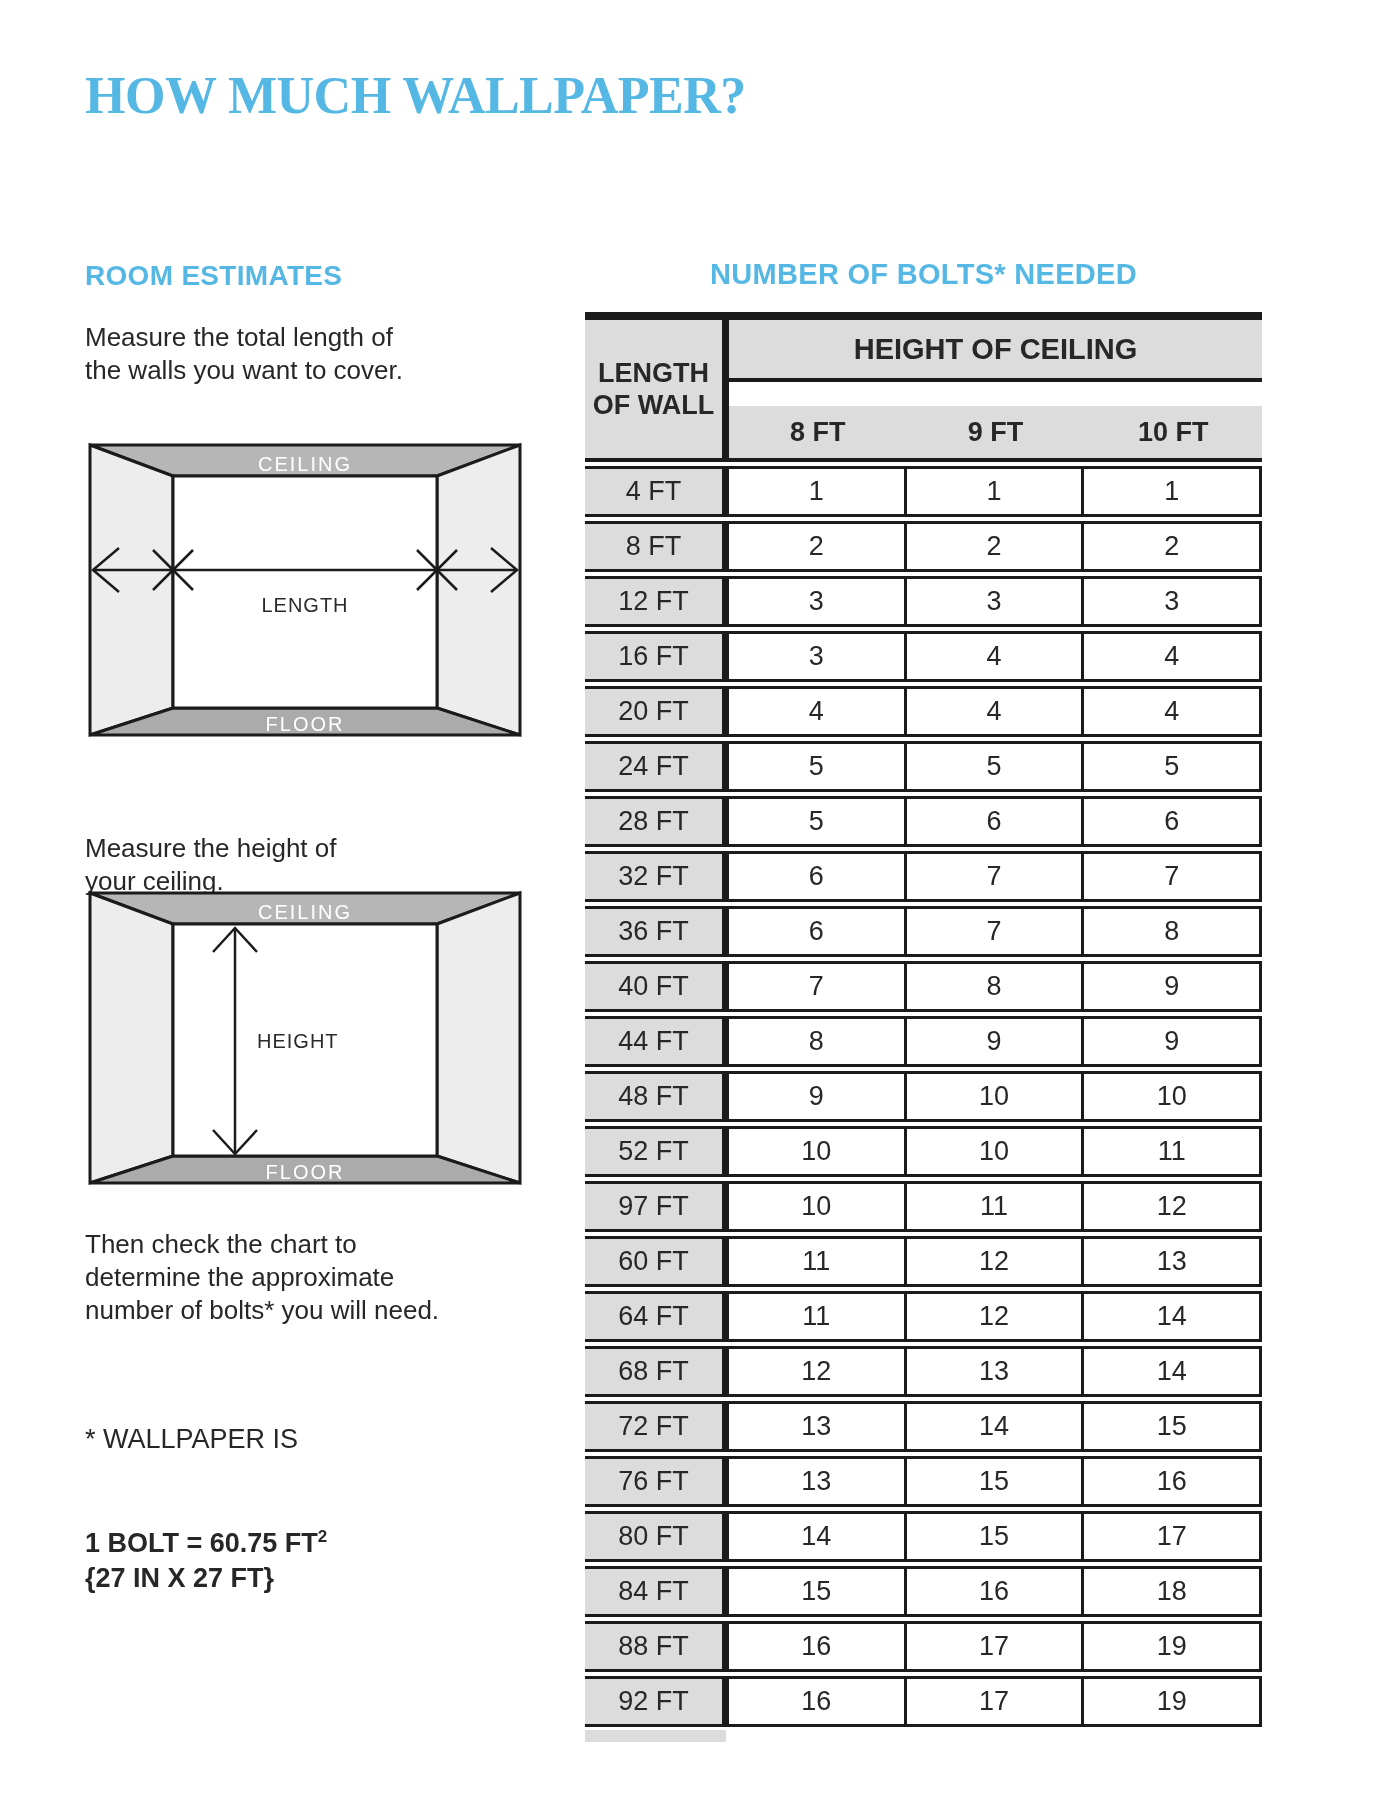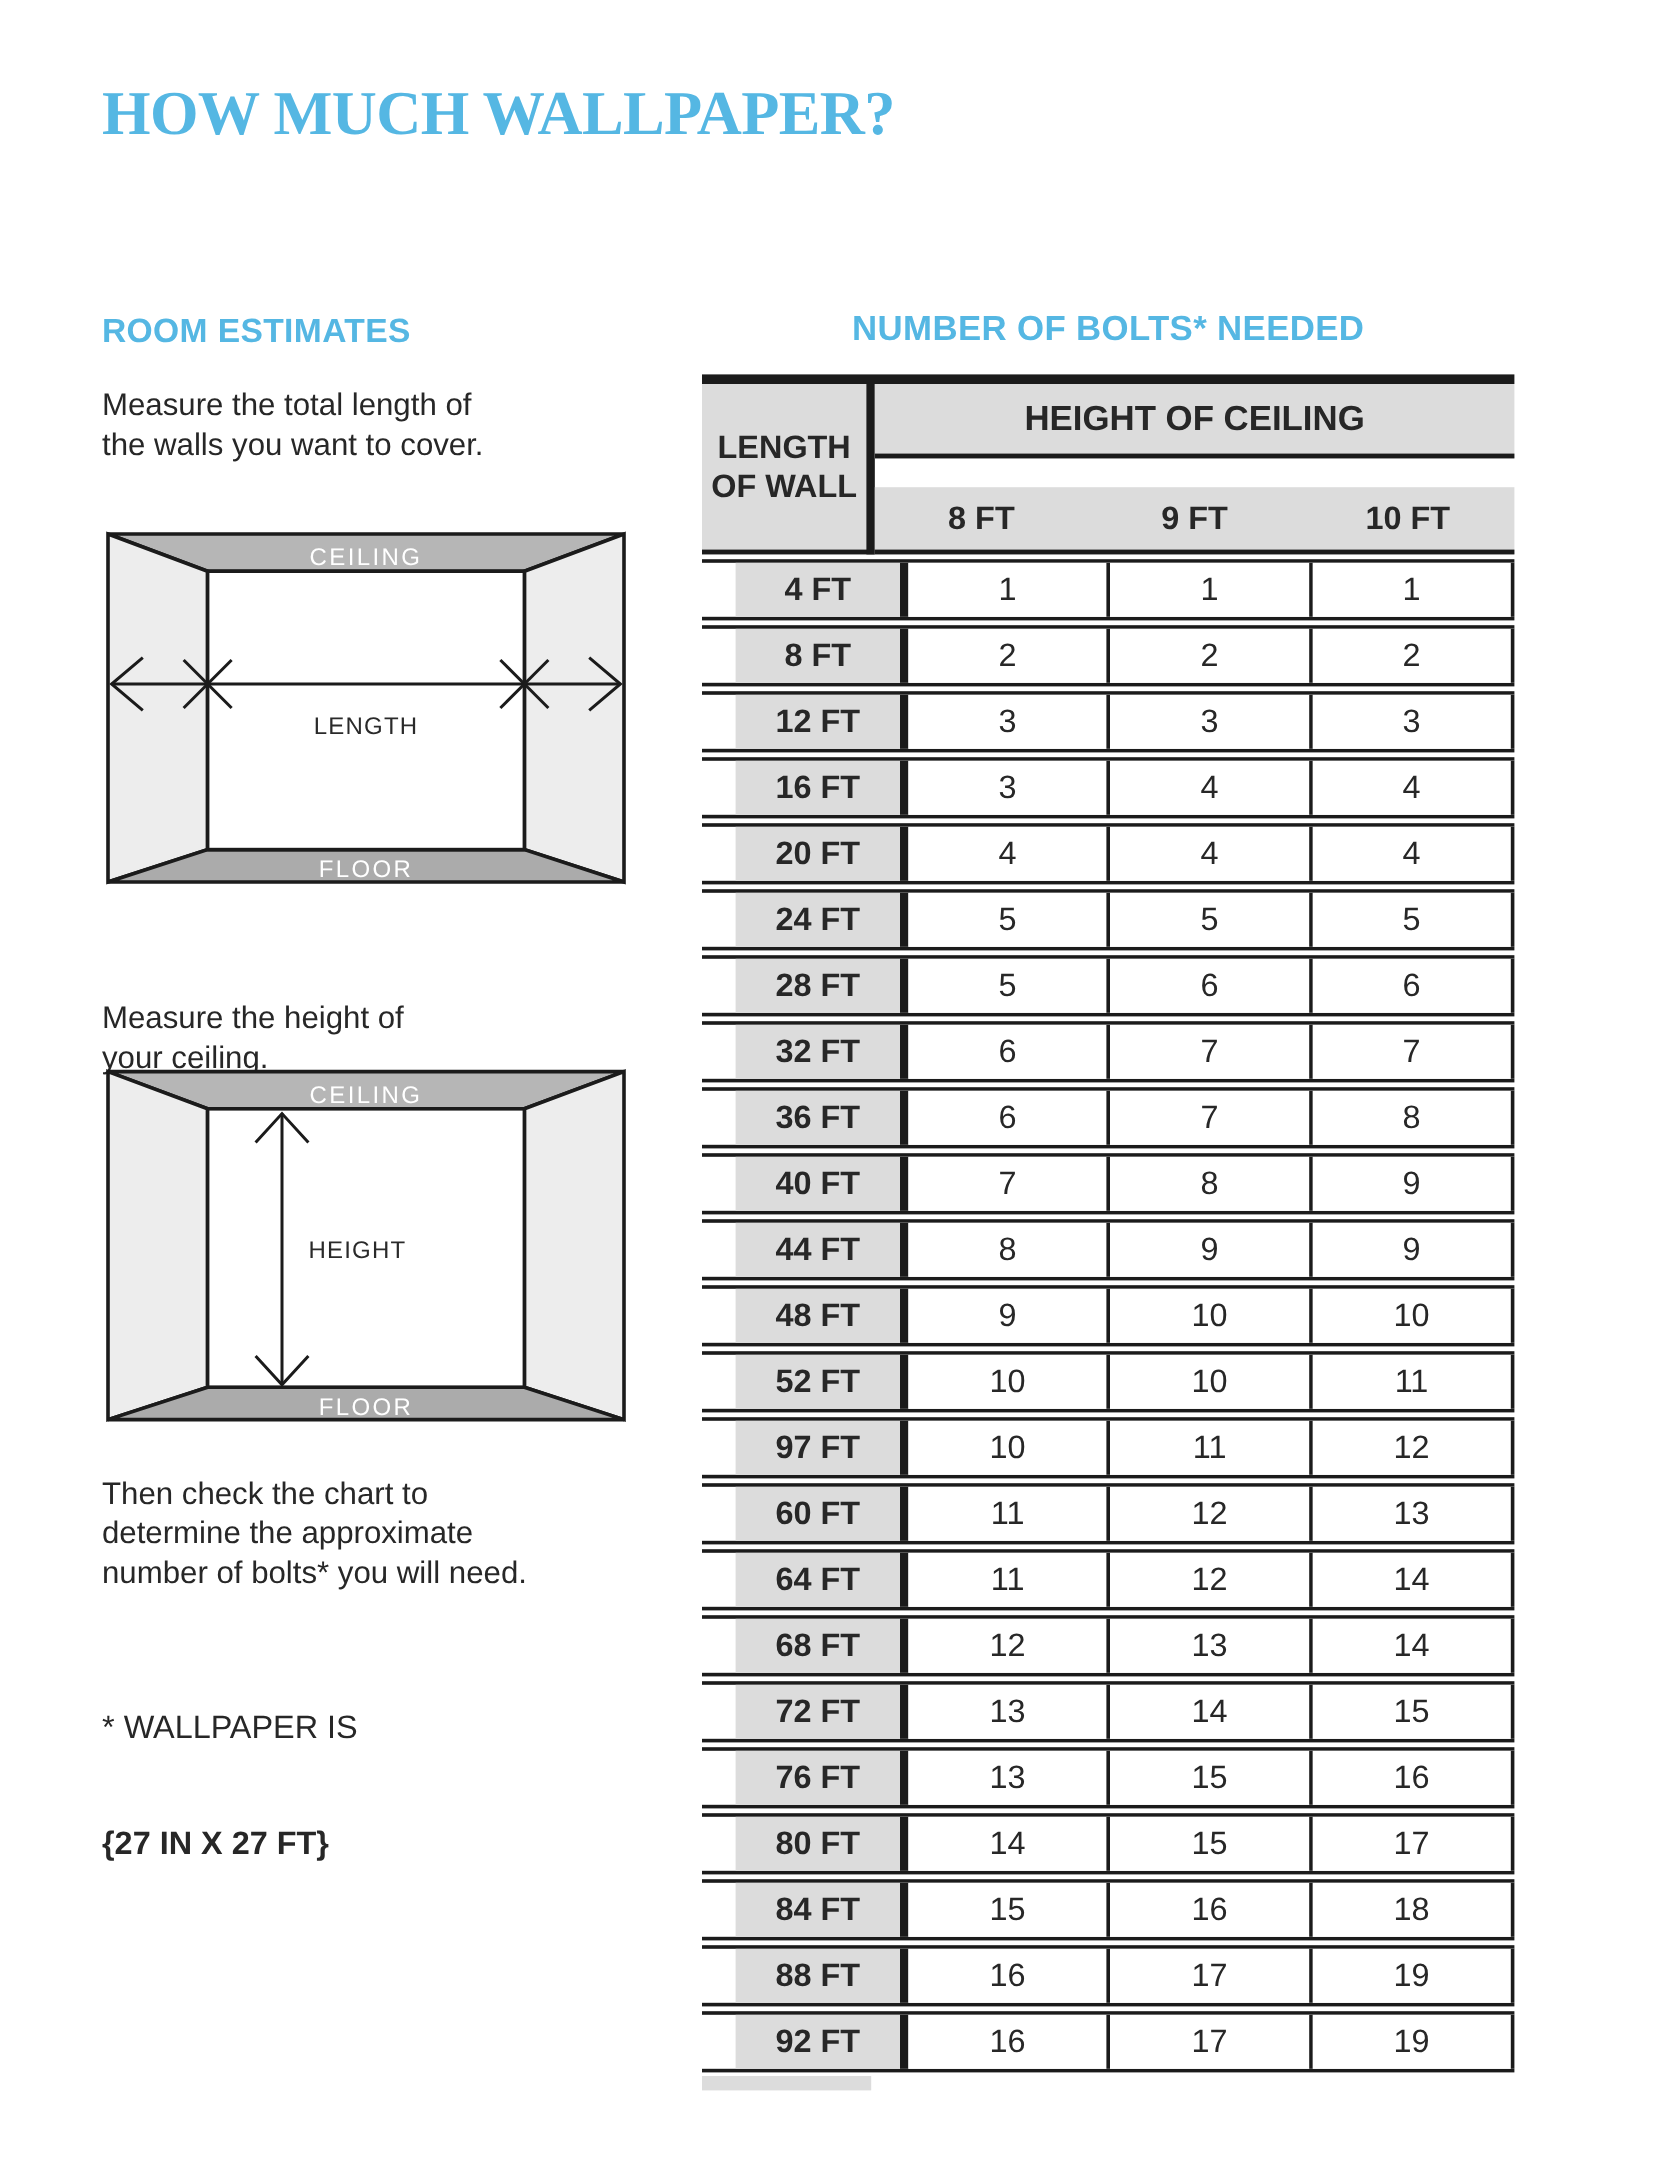--- a/index.html
+++ b/index.html
@@ -78,21 +78,21 @@
     font-weight:bold;font-size:27px;
   }
   .trow{
     display:flex;align-items:stretch;height:45px;margin-top:4px;
     border-top:3px solid var(--line-black);
     border-bottom:3px solid var(--line-black);
   }
   .tcell{display:flex;align-items:center;justify-content:center;font-size:27px;}
   .tlabel{
     width:137px;flex:none;background:var(--cell-gray);
-    border-right:7px solid var(--line-black);font-weight:bold;margin-left:28px;
+    border-right:7px solid var(--line-black);font-weight:normal;
   }
   .tdata{flex:1;background:#ffffff;border-right:3px solid var(--line-black);}
   .bottom-strip{margin-top:3px;width:141px;height:12px;background:var(--cell-gray);}
 </style>
 </head>
 <body>
 
 <div class="abs page-title">HOW MUCH WALLPAPER?</div>
 
 <div class="abs section-heading" id="room-heading">ROOM ESTIMATES</div>
@@ -145,20 +145,21 @@
 
 <div class="abs step" id="step3">Then check the chart to
 determine the approximate
 number of bolts* you will need.</div>
 
 <div class="abs footnote">
   <div class="fn-l1"><span>*</span>&nbsp;<span>WALLPAPER IS</span></div>
 </div>
 
 <div class="abs equation">
+  <div><span>1 BOLT = 60.75 FT</span><sup>2</sup></div>
   <div>{27 IN X 27 FT}</div>
 </div>
 
 <div class="abs section-heading" id="table-heading">NUMBER OF BOLTS* NEEDED</div>
 
 <div class="abs tbl">
   <div class="thead">
     <div class="thead-left">LENGTH
 OF WALL</div>
     <div class="thead-right">

